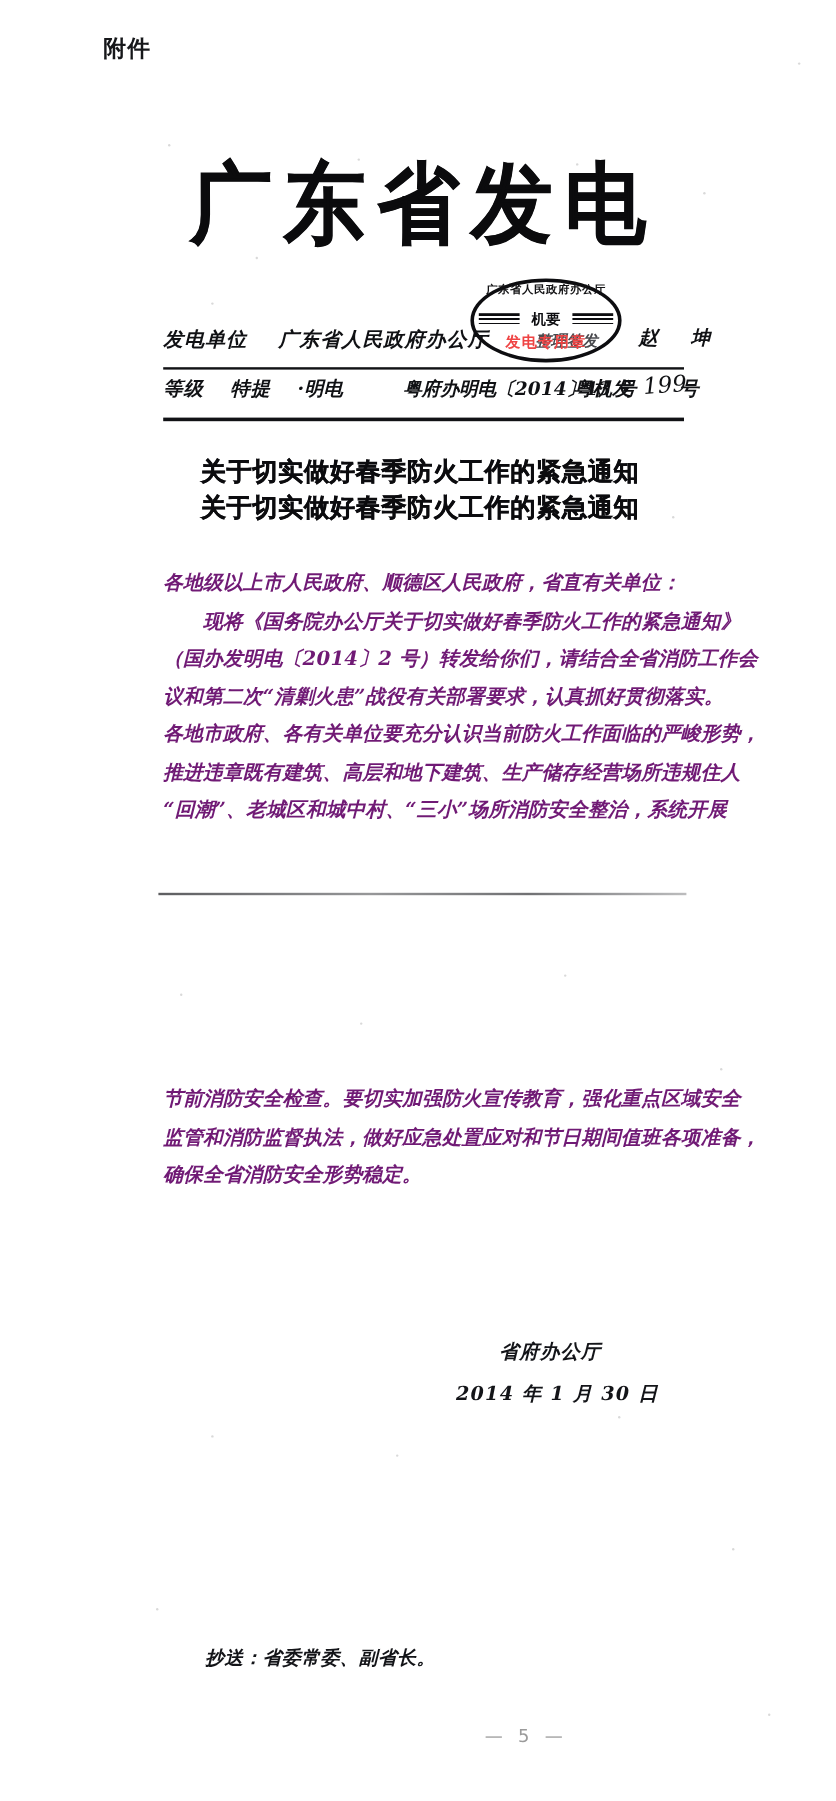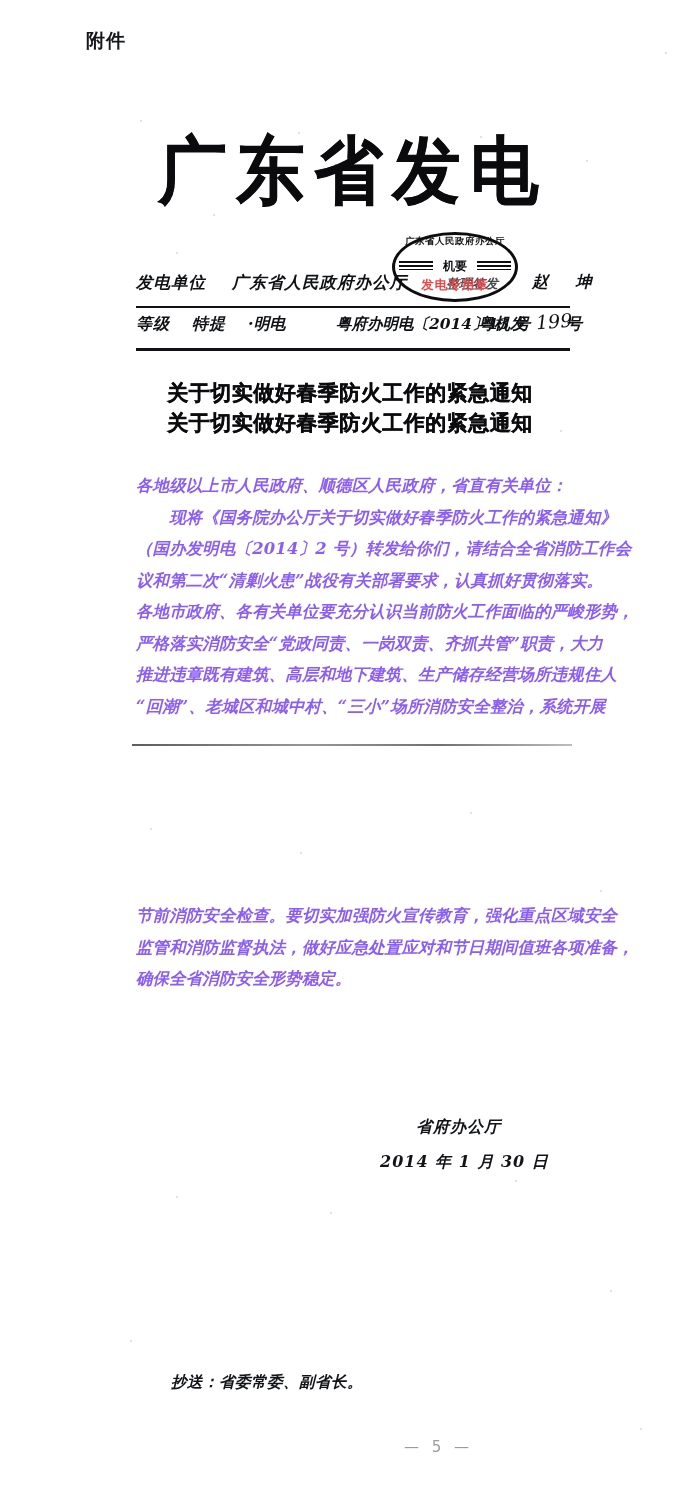--- a/index.html
+++ b/index.html
@@ -221,21 +221,21 @@
   .doc-title div { white-space: nowrap; }
 
   
   .body-block {
     position: absolute;
     left: 136px;
     width: 436px;
     font-size: 16.4px;
     line-height: 31.5px;
     font-weight: 700;
-    color: #8b5cf6;
+    color: #701a75;
     font-family: "DejaVu Serif", "Liberation Serif", serif;
     font-style: italic;
     letter-spacing: 0.2px;
   }
   .body-block.first  { top: 470px; }
   .body-block.second { top: 900px; }
   .body-line { white-space: nowrap; }
 
   .scan-rule {
     position: absolute;
@@ -357,21 +357,20 @@
     <div>关于切实做好春季防火工作的紧急通知</div>
     <div>关于切实做好春季防火工作的紧急通知</div>
   </div>
 
   <div class="body-block first">
     <div class="body-line">各地级以上市人民政府、顺德区人民政府，省直有关单位：</div>
     <div class="body-line">　　现将《国务院办公厅关于切实做好春季防火工作的紧急通知》</div>
     <div class="body-line">（国办发明电〔2014〕2 号）转发给你们，请结合全省消防工作会</div>
     <div class="body-line">议和第二次“清剿火患”战役有关部署要求，认真抓好贯彻落实。</div>
     <div class="body-line">各地市政府、各有关单位要充分认识当前防火工作面临的严峻形势，</div>
-    <div class="body-line">严格落实消防安全“党政同责、一岗双责、齐抓共管”职责，大力</div>
     <div class="body-line">推进违章既有建筑、高层和地下建筑、生产储存经营场所违规住人</div>
     <div class="body-line">“回潮”、老城区和城中村、“三小”场所消防安全整治，系统开展</div>
   </div>
 
   <div class="scan-rule"></div>
 
   <div class="body-block second">
     <div class="body-line">节前消防安全检查。要切实加强防火宣传教育，强化重点区域安全</div>
     <div class="body-line">监管和消防监督执法，做好应急处置应对和节日期间值班各项准备，</div>
     <div class="body-line">确保全省消防安全形势稳定。</div>

